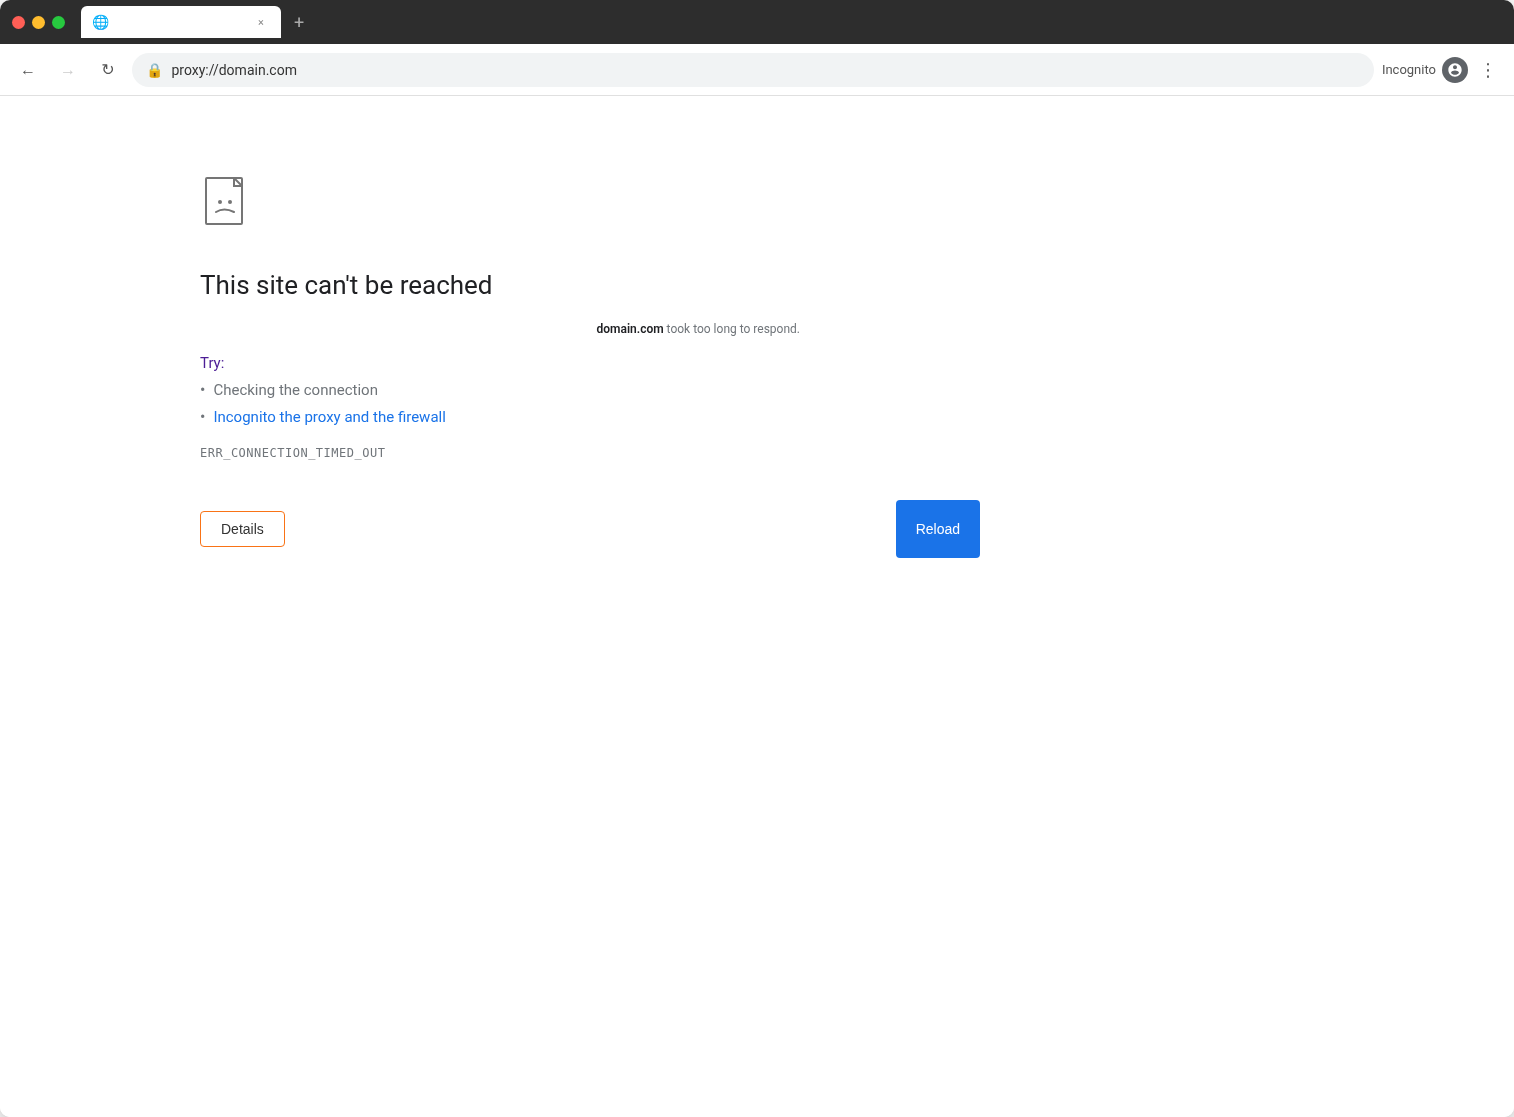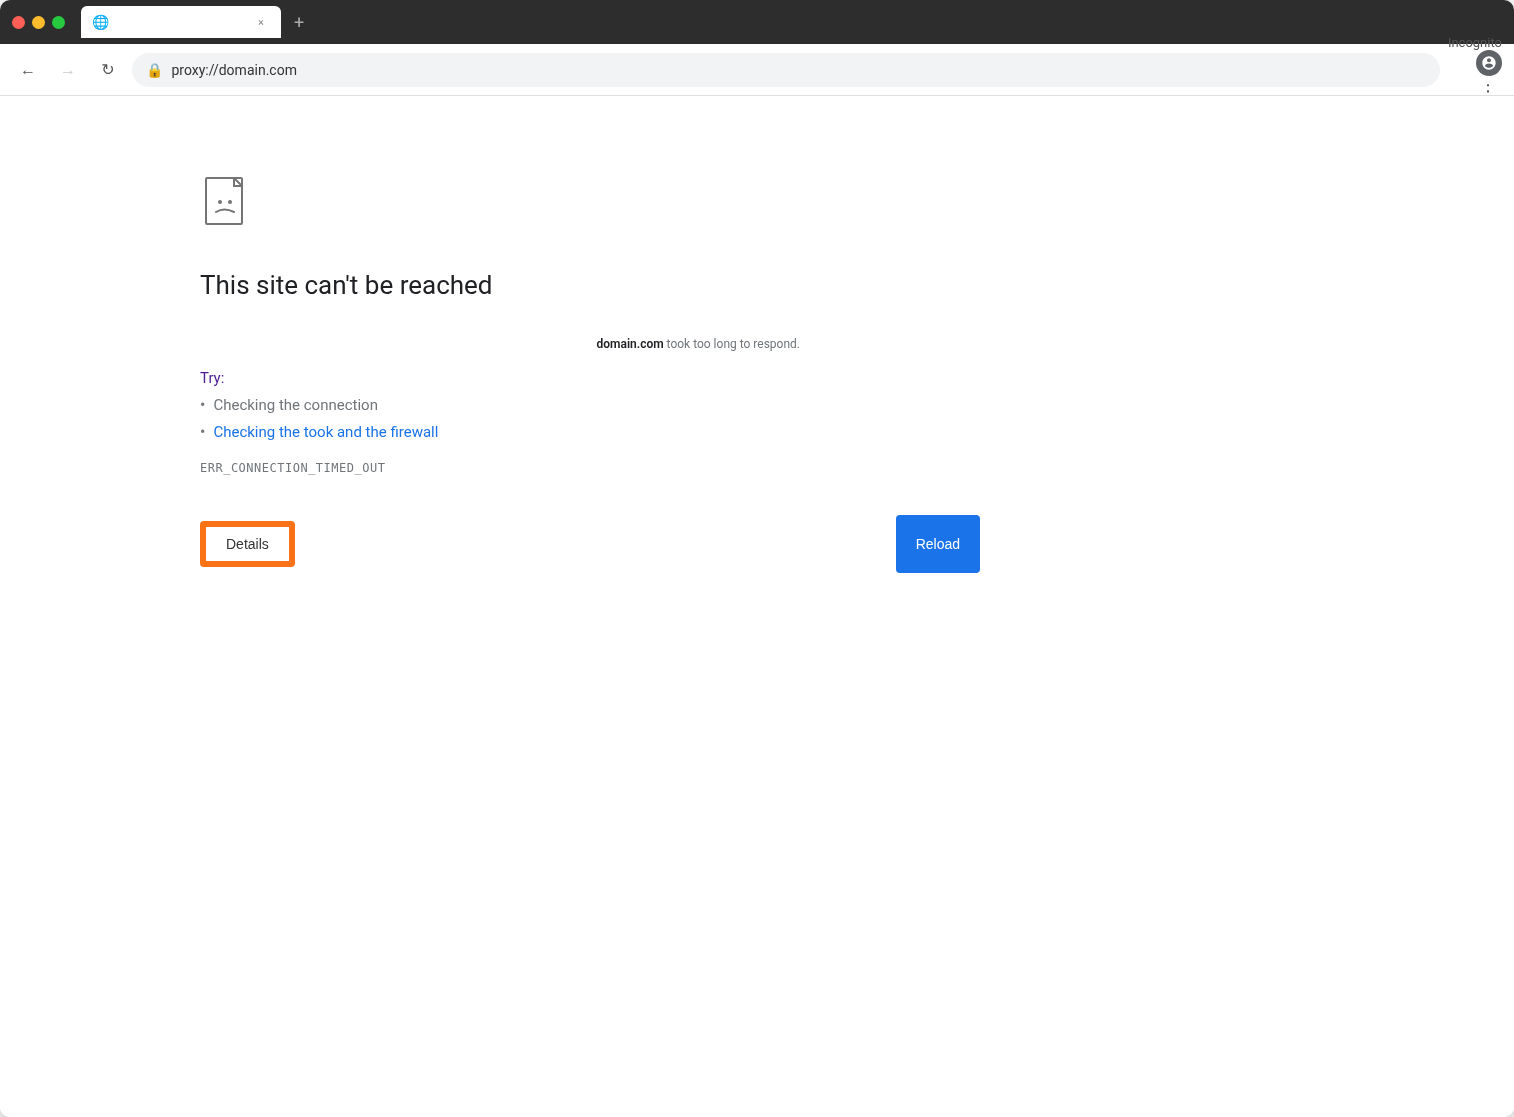--- a/index.html
+++ b/index.html
@@ -165,22 +165,22 @@
       font-size: 14px;
     }
 
     .address-url {
       font-size: 14px;
       color: #333;
     }
 
     .nav-right {
       display: flex;
-      align-items: flex-end;
-      flex-direction: column;
+      align-items: center;
+      gap: 6px;
     }
 
     .incognito-label {
       font-size: 13px;
       color: #555;
     }
 
     .incognito-icon {
       width: 26px;
       height: 26px;
@@ -222,21 +222,21 @@
     .error-icon {
       width: 60px;
       height: 60px;
       margin-bottom: 30px;
     }
 
     .error-title {
       font-size: 26px;
       font-weight: 400;
       color: #202124;
-      margin-bottom: 35px;
+      margin-bottom: 20px;
     }
 
     .error-description {
       font-size: 12px;
       color: #70757a;
       margin-bottom: 16px;
       line-height: 1.5;
       text-align: right;
     }
 
@@ -287,21 +287,21 @@
 
     .button-row {
       display: flex;
       justify-content: space-between;
       align-items: center;
       width: 780px;
     }
 
     .btn-details {
       padding: 9px 20px;
-      border: 6px solid #f97316;
+      border: 1px solid #f97316;
       border-radius: 4px;
       background: #fff;
       color: #333;
       font-size: 14px;
       cursor: pointer;
     }
 
     .btn-reload {
       padding: 21px 20px;
       border: none;
@@ -372,21 +372,21 @@
         <strong>domain.com</strong><span> took too long to respond.</span>
       </p>
 
       <p class="try-label">Try:</p>
 
       <ul class="suggestion-list">
         <li>
           <span>Checking the connection</span>
         </li>
         <li>
-          <a href="#">Checking the took and the firewall</a>
+          <a href="#">Incognito the proxy and the firewall</a>
         </li>
       </ul>
 
       <div class="error-code">ERR_CONNECTION_TIMED_OUT</div>
 
       <div class="button-row">
         <button class="btn-details">Details</button>
         <button class="btn-reload">Reload</button>
       </div>
 

